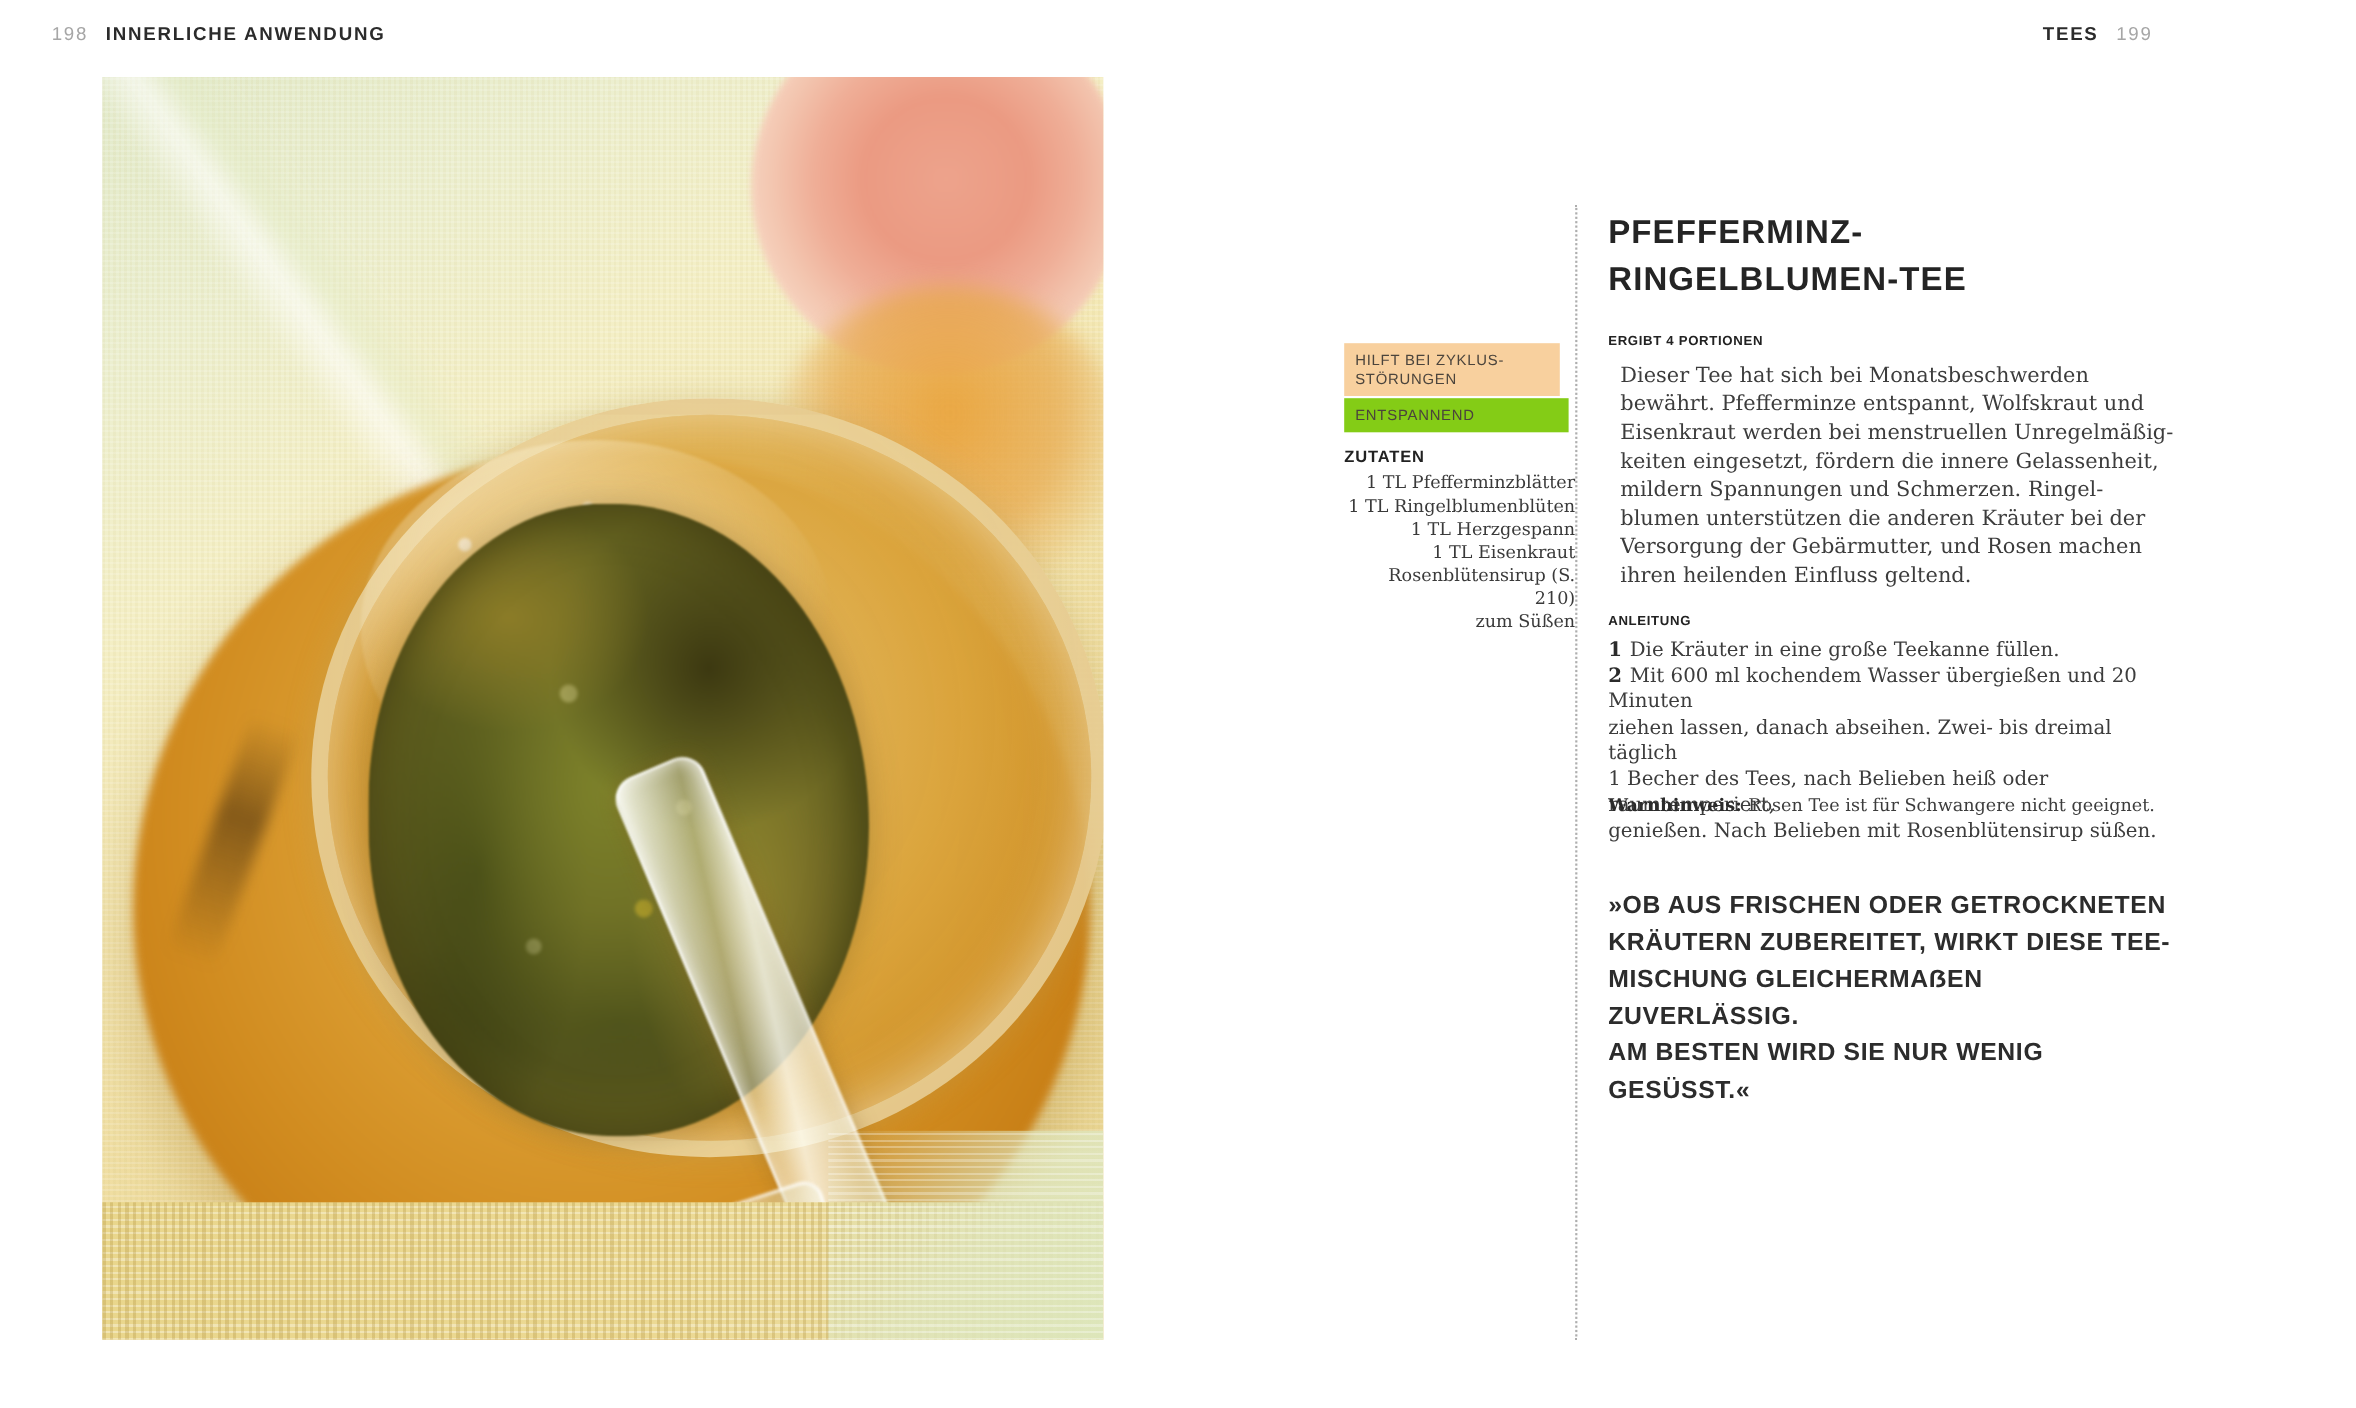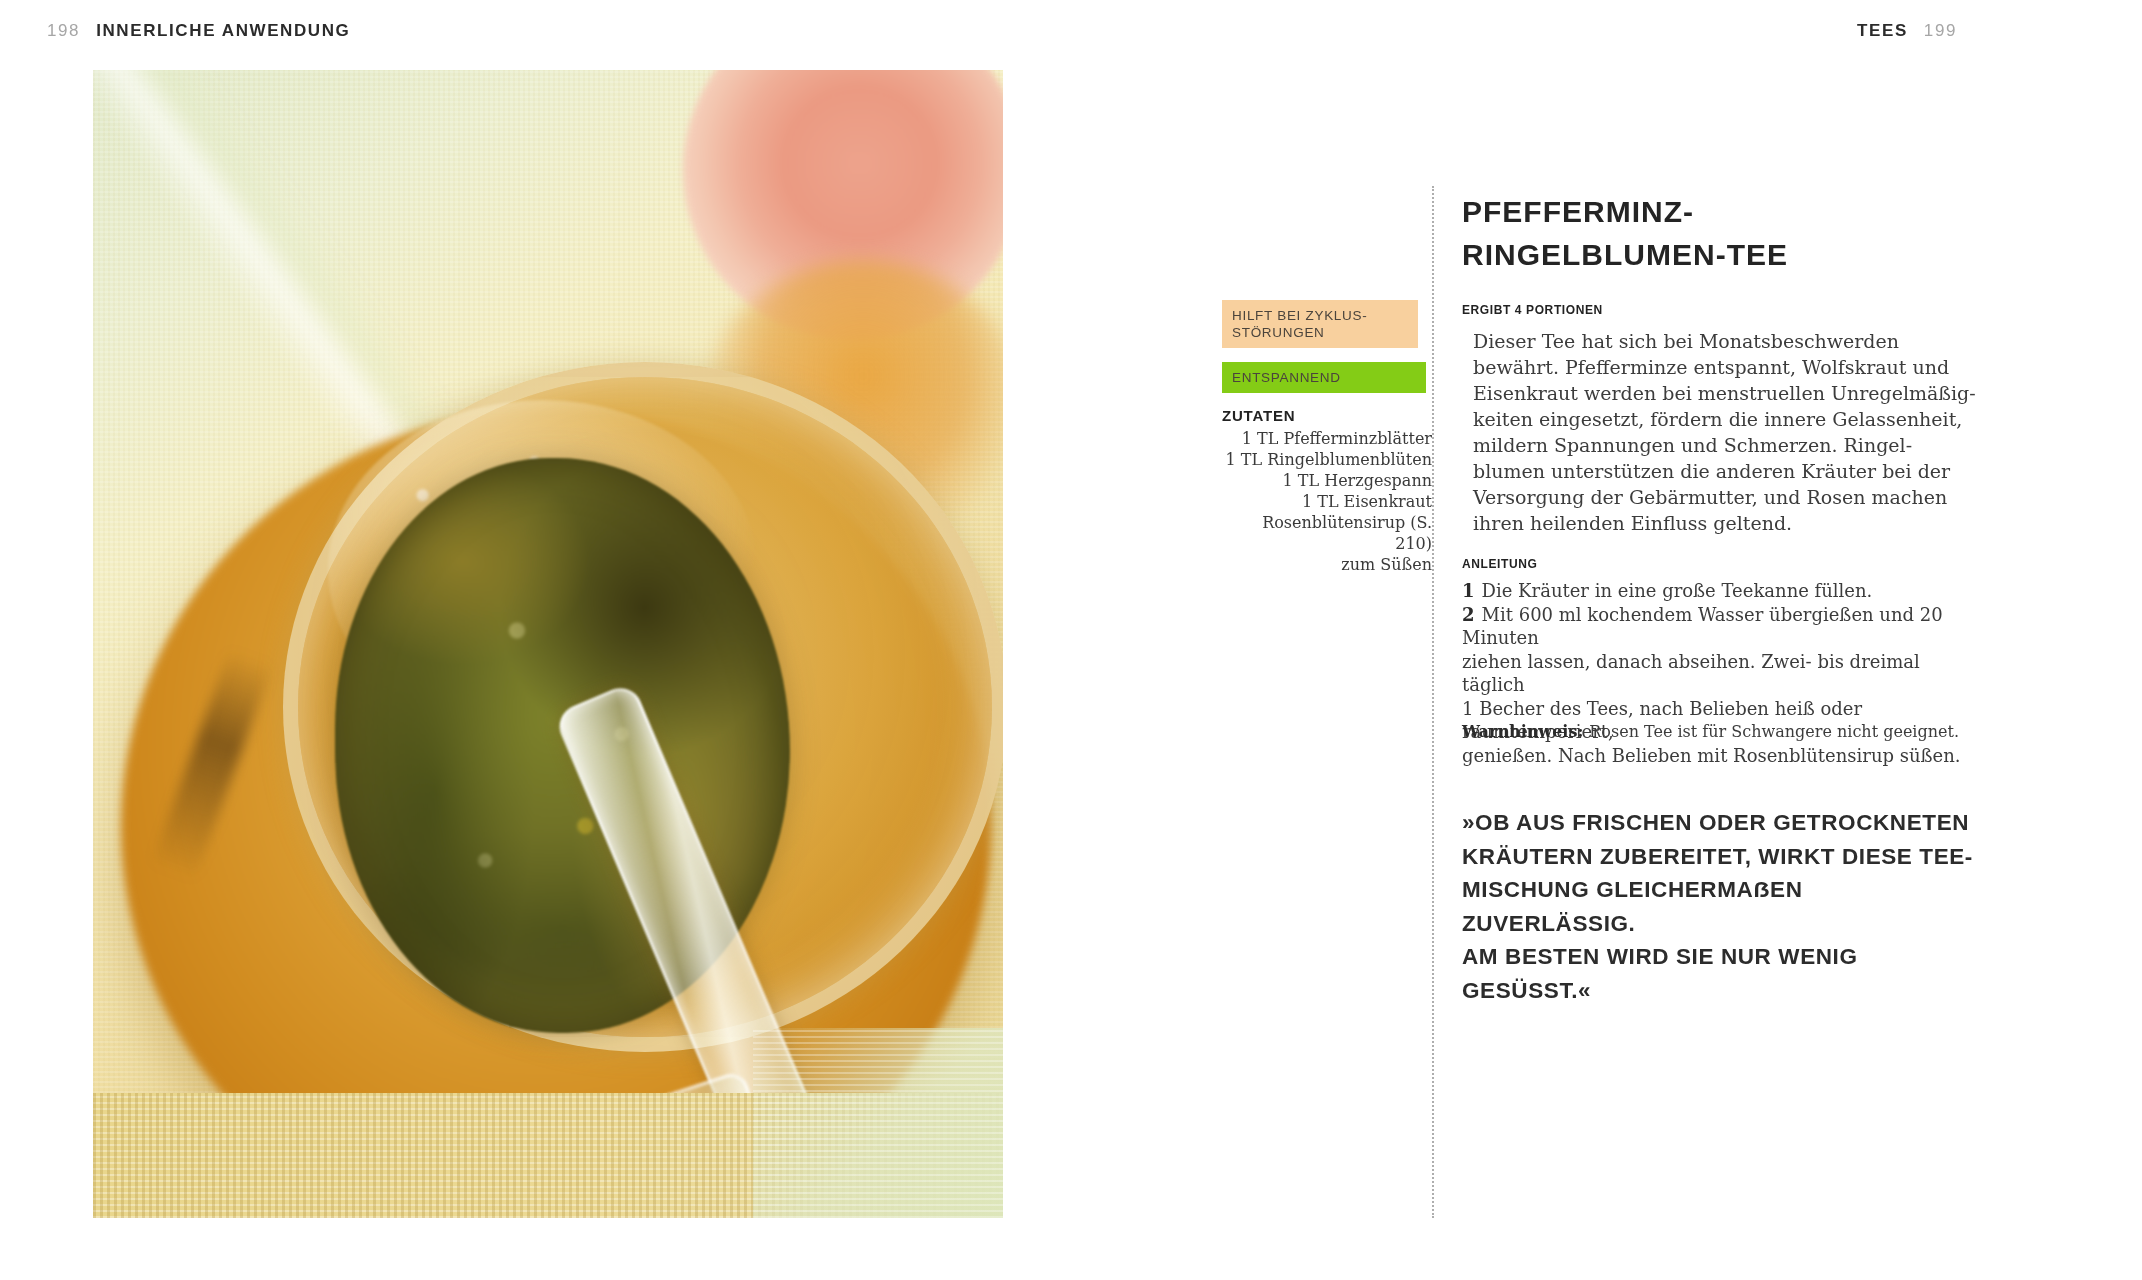--- a/index.html
+++ b/index.html
@@ -124,21 +124,21 @@
     background:
       repeating-linear-gradient(0deg, rgba(255,255,255,.3) 0 2px, rgba(255,255,255,0) 2px 6px),
       linear-gradient(135deg, rgba(223,229,187,0) 0%, rgba(223,229,187,.85) 55%, #dde6ba 100%);
   }
 
   
   .badge {
     position:absolute; left:1222px; padding:7px 10px;
     font-size:13.5px; letter-spacing:.7px; color:#4b443c; line-height:17px;
   }
-  .badge-1 { top:300px; width:196px; }
+  .badge-1 { top:312px; width:196px; }
   .badge-2 { top:362px; width:204px; }
   .zutaten-h {
     position:absolute; left:1222px; top:407px;
     font-size:15px; font-weight:700; letter-spacing:.8px; color:#222;
   }
   .zutaten-list {
     position:absolute; left:1222px; top:428px; width:210px; list-style:none;
     font-family:"DejaVu Serif", serif; font-size:16px; line-height:21px; color:#3a3a3a;text-align:right;
   }
   .zutaten-list li.indent { padding-left:15px; }

